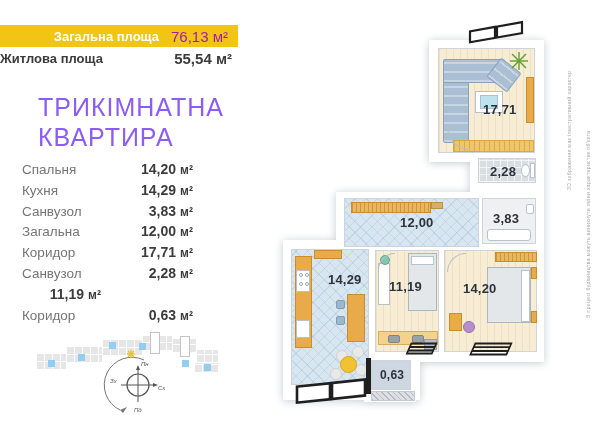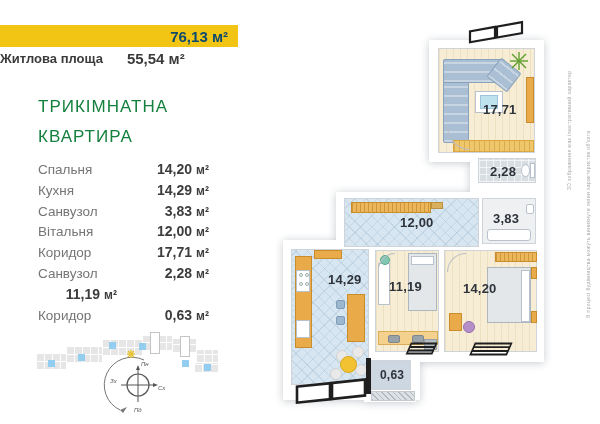--- a/index.html
+++ b/index.html
@@ -4,30 +4,30 @@
 <style>
   html,body{margin:0;padding:0;background:#fff;}
   #page{position:relative;width:600px;height:424px;background:#fff;overflow:hidden;
         font-family:"Liberation Sans","DejaVu Sans",sans-serif;}
   .abs{position:absolute;}
 
   
   #total-bar{left:0;top:25px;width:238px;height:22px;background:#f2c413;
              display:flex;align-items:center;justify-content:flex-end;gap:12px;padding-right:10px;box-sizing:border-box;}
   #total-bar .lbl{color:#fff;font-size:13px;font-weight:700;}
-  #total-bar .val{color:#0c4a6e;font-size:15px;font-weight:700;}
-  #living-line{left:0;top:50px;width:232px;display:flex;justify-content:flex-start;gap:24px;align-items:center;}
+  #total-bar .val{color:#a21caf;font-size:15px;font-weight:400;}
+  #living-line{left:0;top:50px;width:232px;display:flex;justify-content:space-between;gap:12px;align-items:center;}
   #living-line .lbl{color:#3b3b3b;font-size:13px;font-weight:700;}
   #living-line .val{color:#3b3b3b;font-size:15px;font-weight:700;}
 
   
-  #apt-title{left:38px;top:92px;font-size:17px;color:#15803d;letter-spacing:1px;line-height:30px;font-weight:400;}
-
-  
-  #room-list{left:38px;top:161px;width:180px;}
+  #apt-title{left:38px;top:92px;font-size:25px;color:#8b5cf6;letter-spacing:1px;line-height:30px;font-weight:400;}
+
+  
+  #room-list{left:22px;top:161px;width:180px;}
   .room-row{display:flex;align-items:baseline;height:20.8px;}
   .room-row .rl{width:92px;color:#757575;font-size:13.5px;}
   .room-row .rv{width:62px;text-align:right;color:#3c3c3c;font-size:14px;font-weight:700;}
   .room-row .ru{margin-left:4px;color:#3c3c3c;font-size:12px;font-weight:700;}
 
   
   #plan{left:0;top:0;width:600px;height:424px;}
   #silhouette{filter:drop-shadow(0 1px 4px rgba(90,100,115,.35));}
   .wallrect{position:absolute;background:#fff;}
   .room{position:absolute;box-sizing:border-box;border:1px solid #cfd4da;}
@@ -69,20 +69,21 @@
                      repeating-linear-gradient(0deg,rgba(255,255,255,.95) 0 1px,transparent 1px 8px);}
   .blk.b{background-color:#93cdf0;}
   .blk.o{background:#fff;border:1px solid #c4c4c4;box-sizing:border-box;}
 </style>
 </head>
 <body>
 
 <div id="page">
 
   <div class="abs" id="total-bar">
+    <span class="lbl">Загальна площа</span>
     <span class="val"><span>76,13</span> <span>м²</span></span>
   </div>
   <div class="abs" id="living-line">
     <span class="lbl">Житлова площа</span>
     <span class="val"><span>55,54</span> <span>м²</span></span>
   </div>
 
   <div class="abs" id="apt-title">
     <div>ТРИКІМНАТНА</div>
     <div>КВАРТИРА</div>
@@ -98,21 +99,21 @@
         <span class="rl">Кухня</span>
         <span class="rv">14,29</span>
         <span class="ru">м²</span>
       </div>
     <div class="room-row">
         <span class="rl">Санвузол</span>
         <span class="rv">3,83</span>
         <span class="ru">м²</span>
       </div>
     <div class="room-row">
-        <span class="rl">Вітальня</span>
+        <span class="rl">Загальна</span>
         <span class="rv">12,00</span>
         <span class="ru">м²</span>
       </div>
     <div class="room-row">
         <span class="rl">Коридор</span>
         <span class="rv">17,71</span>
         <span class="ru">м²</span>
       </div>
     <div class="room-row">
         <span class="rl">Санвузол</span>

